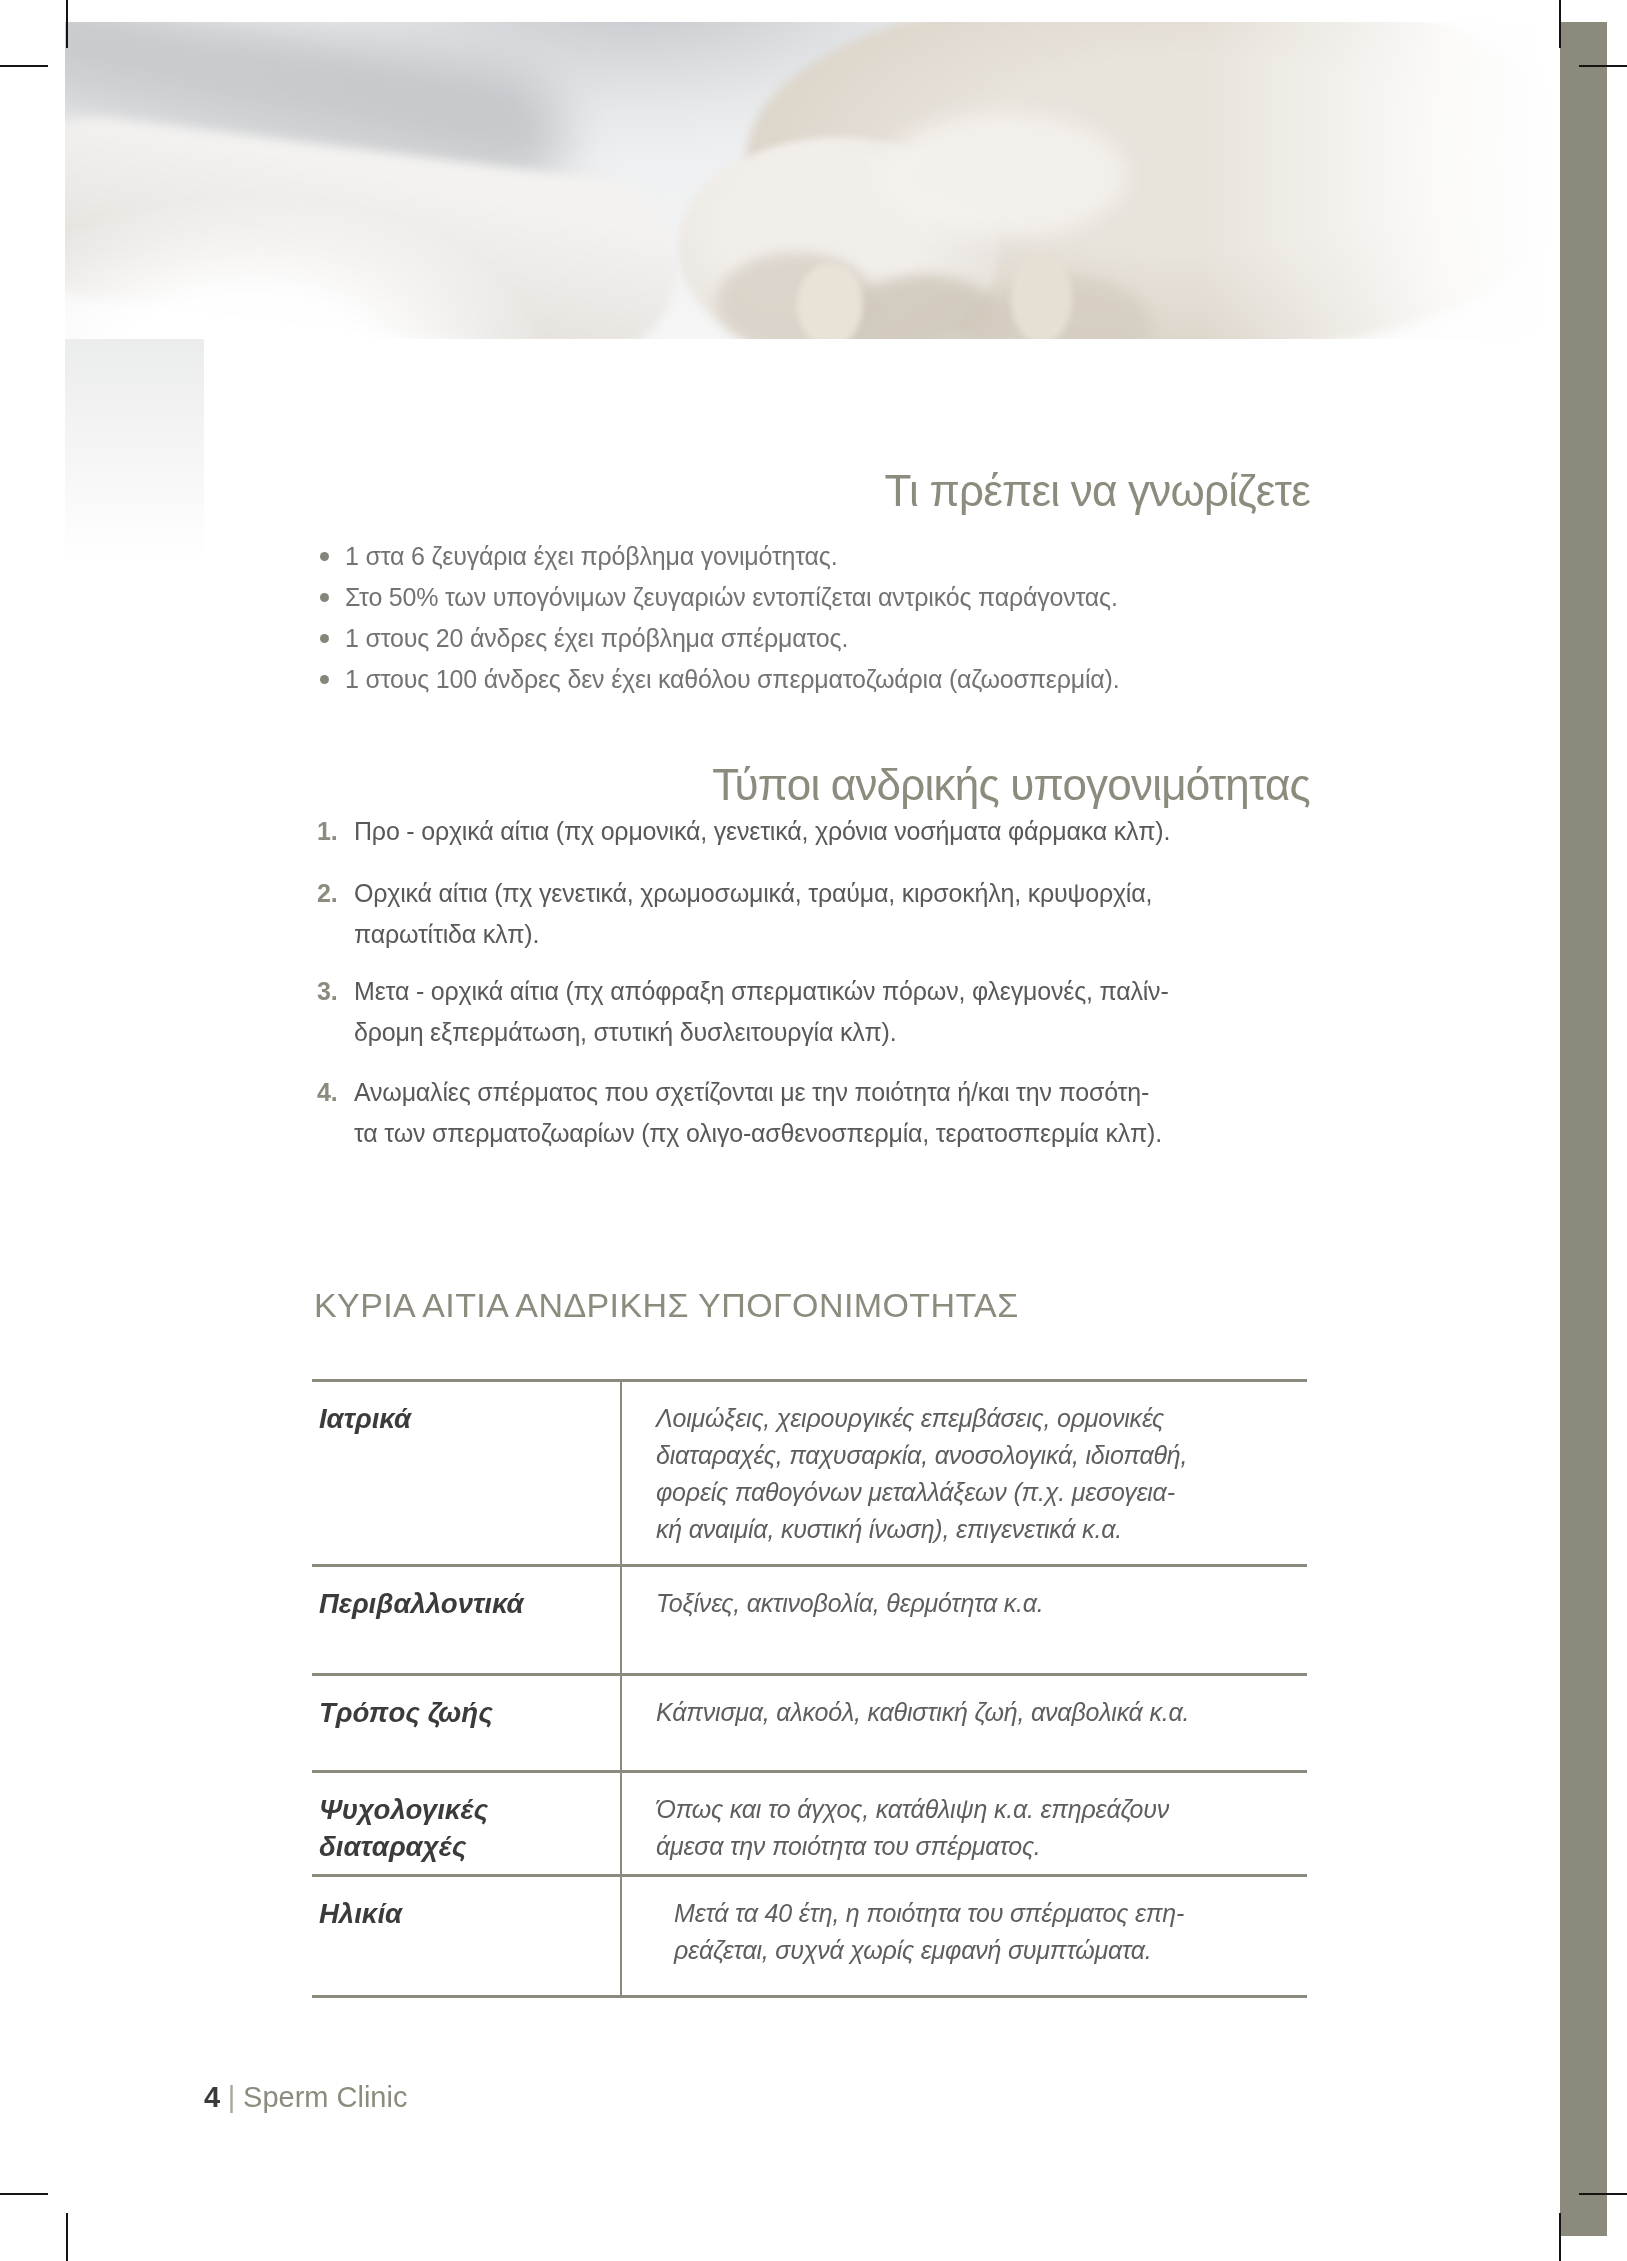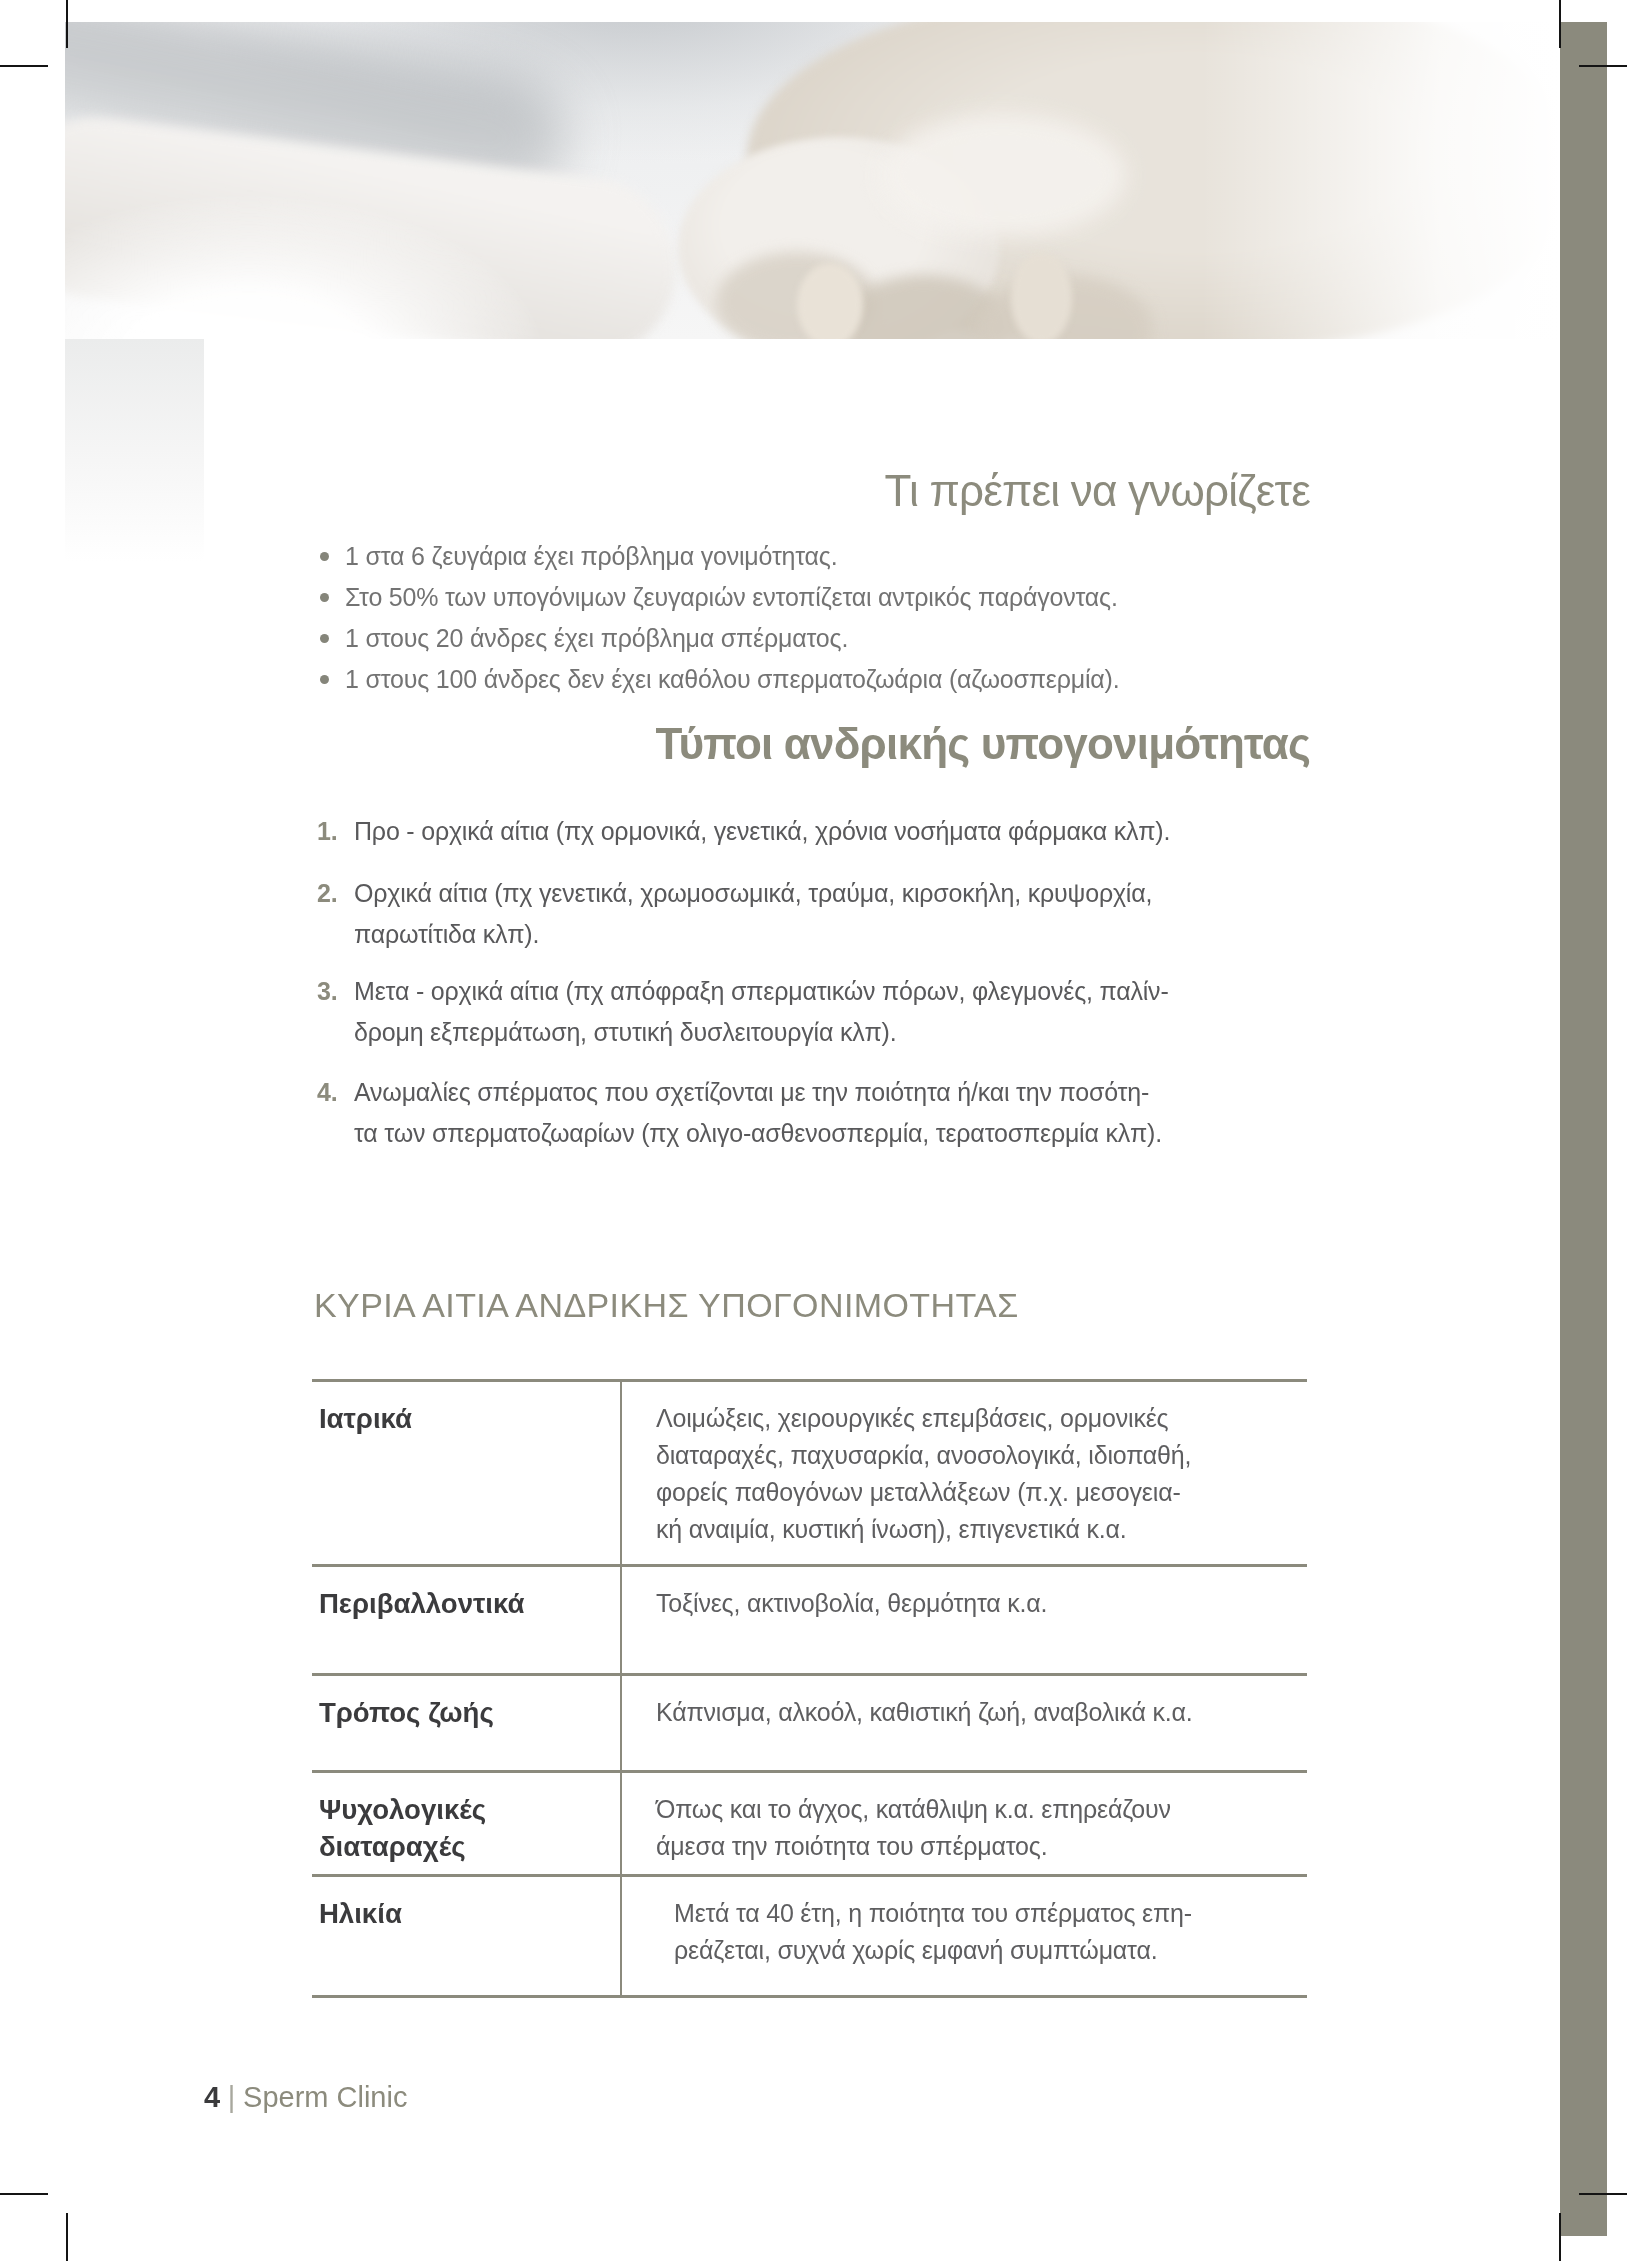--- a/index.html
+++ b/index.html
@@ -104,21 +104,21 @@
   .table-title{
     position:absolute;left:314px;top:1285px;width:996px;
     font-size:34px;line-height:40px;font-weight:400;color:#8C8B7D;letter-spacing:0.4px;
   }
 
   
   .ctable{
     position:absolute;left:312px;top:1379px;width:995px;
     border-bottom:3.1px solid #8B8A7D;
   }
-  .crow{display:flex;border-top:3.1px solid #8B8A7D;box-sizing:border-box;}
+  .crow{display:flex;border-top:3.1px solid #8B8A7D;box-sizing:border-box;font-style:italic;}
   .crow .cell-label{
     width:310px;box-sizing:border-box;border-right:2.3px solid #8B8A7D;
     padding:18.4px 15.3px 0 6.9px;
     font-size:27.6px;line-height:37px;font-weight:700;color:#3B3B3D;white-space:pre-line;
   }
   .crow .cell-value{
     flex:1;box-sizing:border-box;padding:18.4px 7.7px 0 34px;
     font-size:25px;line-height:37px;color:#5E5E60;letter-spacing:-0.2px;white-space:pre-line;
   }
   .rh1{height:185px;} .rh2{height:109px;} .rh3{height:97px;} .rh4{height:104px;} .rh5{height:121px;gap:18px;}
@@ -164,21 +164,21 @@
 
 <h1 class="h-main" style="top:435px;">Τι πρέπει να γνωρίζετε</h1>
 
 <ul class="bullets">
   <li><span class="dot"></span><span>1 στα 6 ζευγάρια έχει πρόβλημα γονιμότητας.</span></li>
   <li><span class="dot"></span><span>Στο 50% των υπογόνιμων ζευγαριών εντοπίζεται αντρικός παράγοντας.</span></li>
   <li><span class="dot"></span><span>1 στους 20 άνδρες έχει πρόβλημα σπέρματος.</span></li>
   <li><span class="dot"></span><span>1 στους 100 άνδρες δεν έχει καθόλου σπερματοζωάρια (αζωοσπερμία).</span></li>
 </ul>
 
-<h1 class="h-main" style="top:688px;font-weight:bold;">Τύποι ανδρικής υπογονιμότητας</h1>
+<h1 class="h-main" style="top:729px;">Τύποι ανδρικής υπογονιμότητας</h1>
 
 <ol class="numlist">
   <li class="li-gap1"><span class="num">1.</span><span>Προ - ορχικά αίτια (πχ ορμονικά, γενετικά, χρόνια νοσήματα φάρμακα κλπ).</span></li>
   <li class="li-gap2"><span class="num">2.</span><span>Ορχικά αίτια (πχ γενετικά, χρωμοσωμικά, τραύμα, κιρσοκήλη, κρυψορχία,
 παρωτίτιδα κλπ).</span></li>
   <li class="li-gap3"><span class="num">3.</span><span>Μετα - ορχικά αίτια (πχ απόφραξη σπερματικών πόρων, φλεγμονές, παλίν-
 δρομη εξπερμάτωση, στυτική δυσλειτουργία κλπ).</span></li>
   <li><span class="num">4.</span><span>Ανωμαλίες σπέρματος που σχετίζονται με την ποιότητα ή/και την ποσότη-
 τα των σπερματοζωαρίων (πχ ολιγο-ασθενοσπερμία, τερατοσπερμία κλπ).</span></li>
 </ol>

